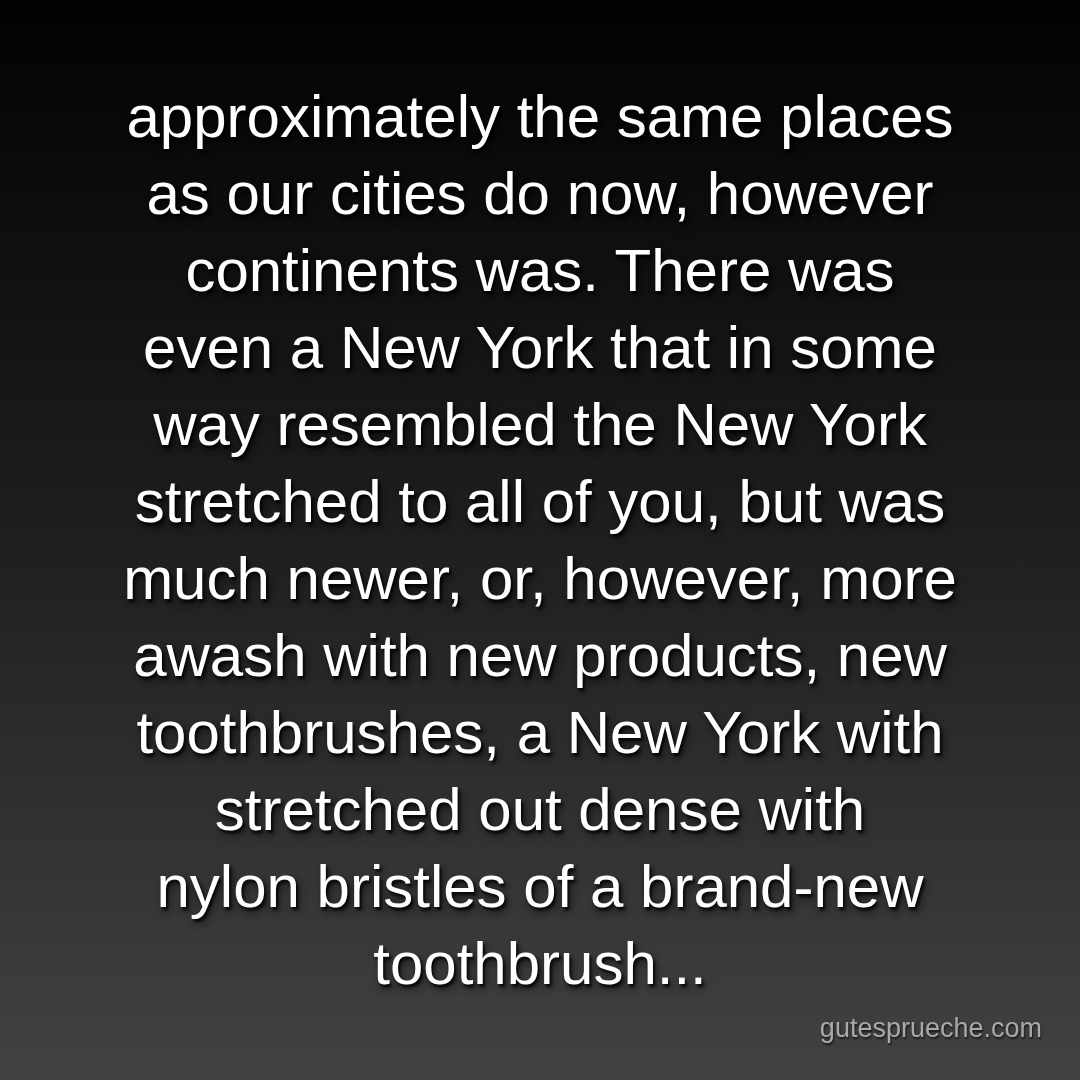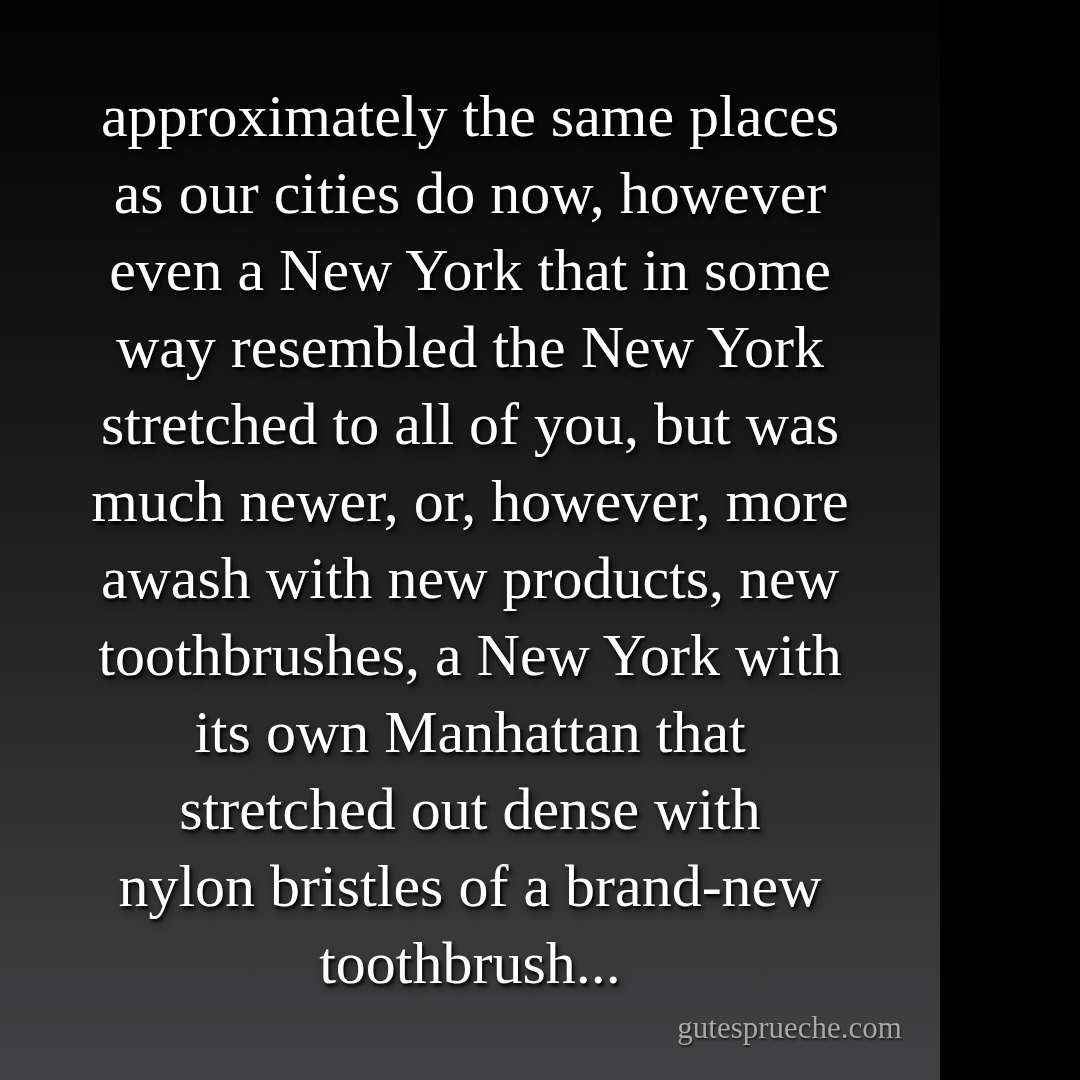--- a/index.html
+++ b/index.html
@@ -11,28 +11,28 @@
   }
   * { margin: 0; padding: 0; box-sizing: border-box; }
   html, body {
     width: 1080px;
     height: 1080px;
     background: #000;
     overflow: hidden;
   }
   .canvas {
     position: relative;
-    width: 940px;
+    width: 1080px;
     height: 1080px;
     overflow: hidden;
     background: linear-gradient(180deg,
       var(--bg-top) 0%,
       var(--bg-mid) 50%,
       var(--bg-bottom) 100%);
-    font-family: Liberation Serif, serif;
+    font-family: Liberation Sans, sans-serif;
   }
   .quote {
     position: absolute;
     left: 50%;
     top: 50%;
     transform: translate(-50%, -50%);
     width: 100%;
     text-align: center;
   }
   .quote-line {
@@ -41,40 +41,40 @@
     font-weight: 400;
     color: var(--text-color);
     white-space: nowrap;
     letter-spacing: 0px;
     text-shadow: 2px 3px 3px rgba(0,0,0,0.85), 3px 5px 8px rgba(0,0,0,0.55);
   }
   .watermark {
     position: absolute;
     top: 1008px;
     right: 38px;
-    font-size: 31px;
+    font-size: 27px;
     line-height: 40px;
     color: var(--watermark-color);
     text-shadow: 1px 2px 2px rgba(0,0,0,0.6);
     white-space: nowrap;
     text-align: right;
   }
 </style>
 </head>
 <body>
 
 <div class="canvas">
   <div class="quote">
       <div class="quote-line">approximately the same places</div>
       <div class="quote-line">as our cities do now, however</div>
+      <div class="quote-line">continents was. There was</div>
       <div class="quote-line">even a New York that in some</div>
       <div class="quote-line">way resembled the New York</div>
       <div class="quote-line">stretched to all of you, but was</div>
       <div class="quote-line">much newer, or, however, more</div>
       <div class="quote-line">awash with new products, new</div>
       <div class="quote-line">toothbrushes, a New York with</div>
-      <div class="quote-line">its own Manhattan that</div>
       <div class="quote-line">stretched out dense with</div>
       <div class="quote-line">nylon bristles of a brand-new</div>
       <div class="quote-line">toothbrush...</div>
     </div>
   <div class="watermark">gutesprueche.com</div>
 </div>
 
 </body></html>

